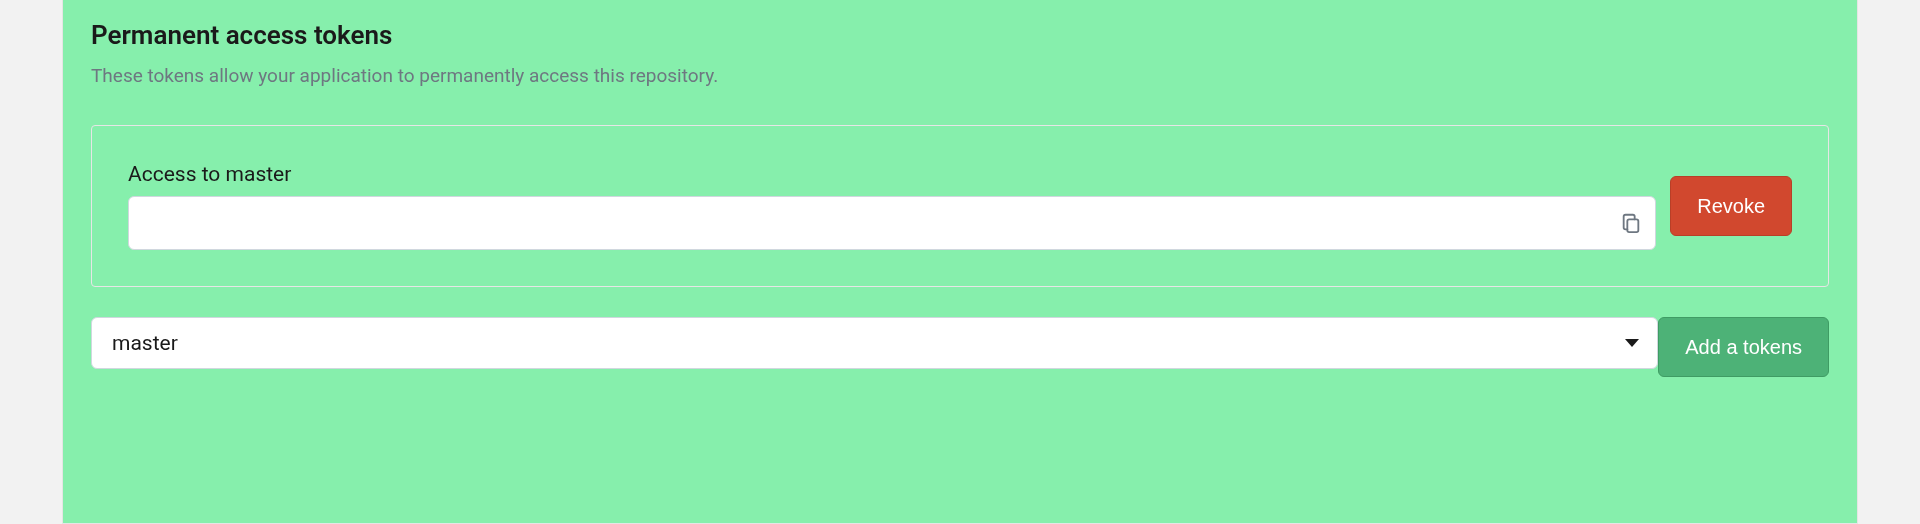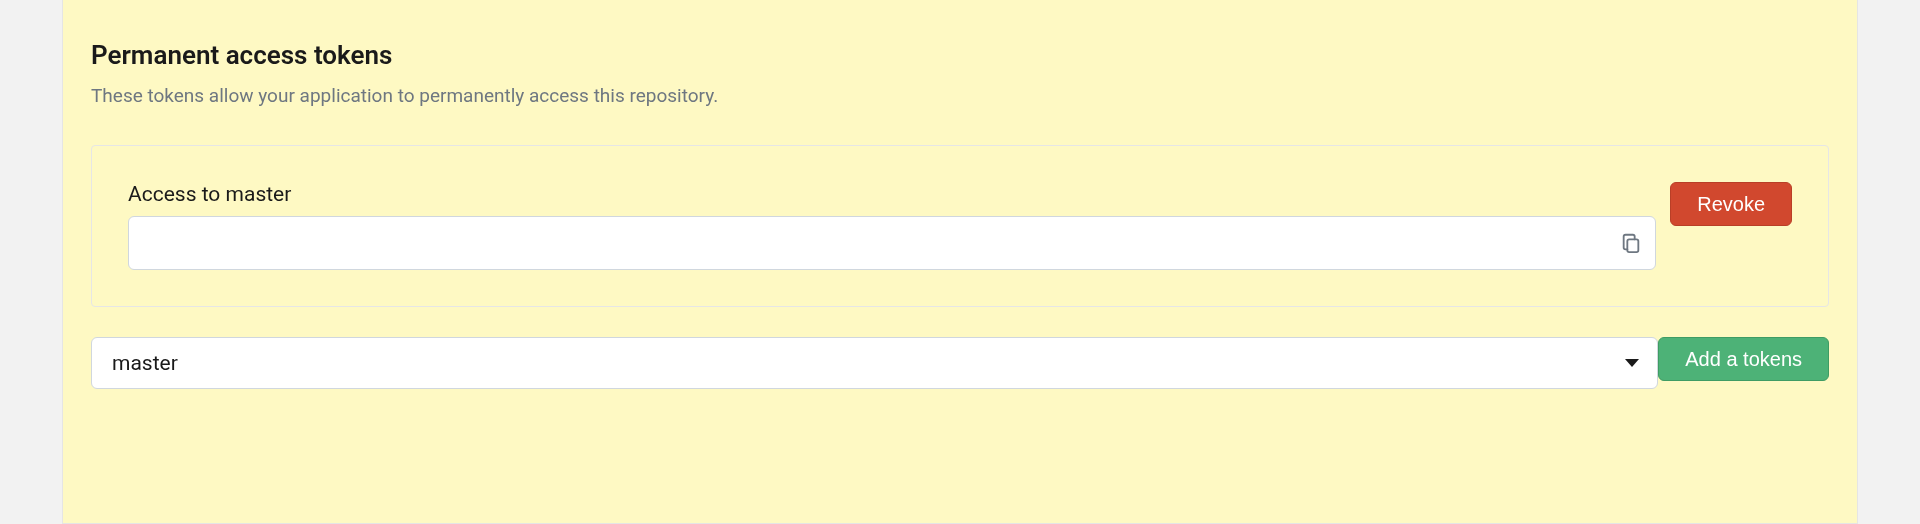--- a/index.html
+++ b/index.html
@@ -13,46 +13,46 @@
       width: 1920px;
       height: 524px;
       overflow: hidden;
     }
     .outer-wrap {
       width: 100%;
       height: 100%;
       padding: 0 62px;
     }
     .card {
-      background: #fef9c3;
+      background: #86efac;
       border: 1px solid #e5e5e5;
       border-top: none;
       height: 100%;
-      padding: 40px 28px 0 28px;
+      padding: 20px 28px 0 28px;
     }
     .section-title {
       font-size: 26px;
       font-weight: 600;
       color: #1a1a1a;
       margin-bottom: 14px;
     }
     .section-desc {
       font-size: 19px;
       color: #6e7781;
       margin-bottom: 38px;
     }
     .token-box {
       border: 1px solid #e6e6e6;
       border-radius: 4px;
       padding: 36px 36px 36px 36px;
       margin-bottom: 30px;
     }
     .token-row {
       display: flex;
-      align-items: flex-start;
+      align-items: center;
       gap: 14px;
     }
     .token-field-group {
       flex: 1;
       display: flex;
       flex-direction: column;
     }
     .token-label {
       font-size: 21px;
       color: #1a1a1a;
@@ -85,21 +85,21 @@
       transform: translateY(-50%);
       width: 24px;
       height: 24px;
       color: #6e7781;
       cursor: pointer;
       display: flex;
       align-items: center;
       justify-content: center;
     }
     .btn {
-      height: 44px;
+      height: 60px;
       border-radius: 6px;
       font-size: 20px;
       font-weight: 500;
       padding: 0 26px;
       border: none;
       cursor: pointer;
       display: inline-flex;
       align-items: center;
       justify-content: center;
       white-space: nowrap;

